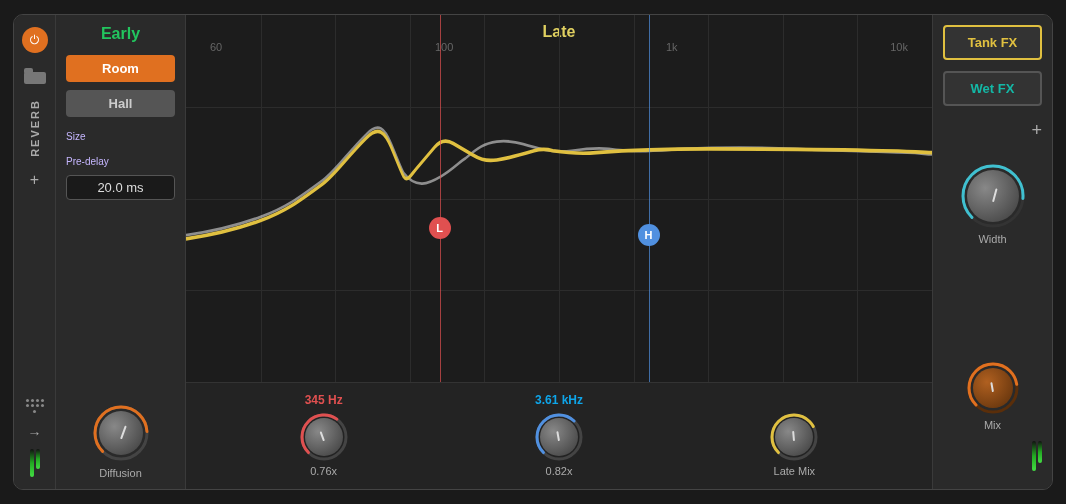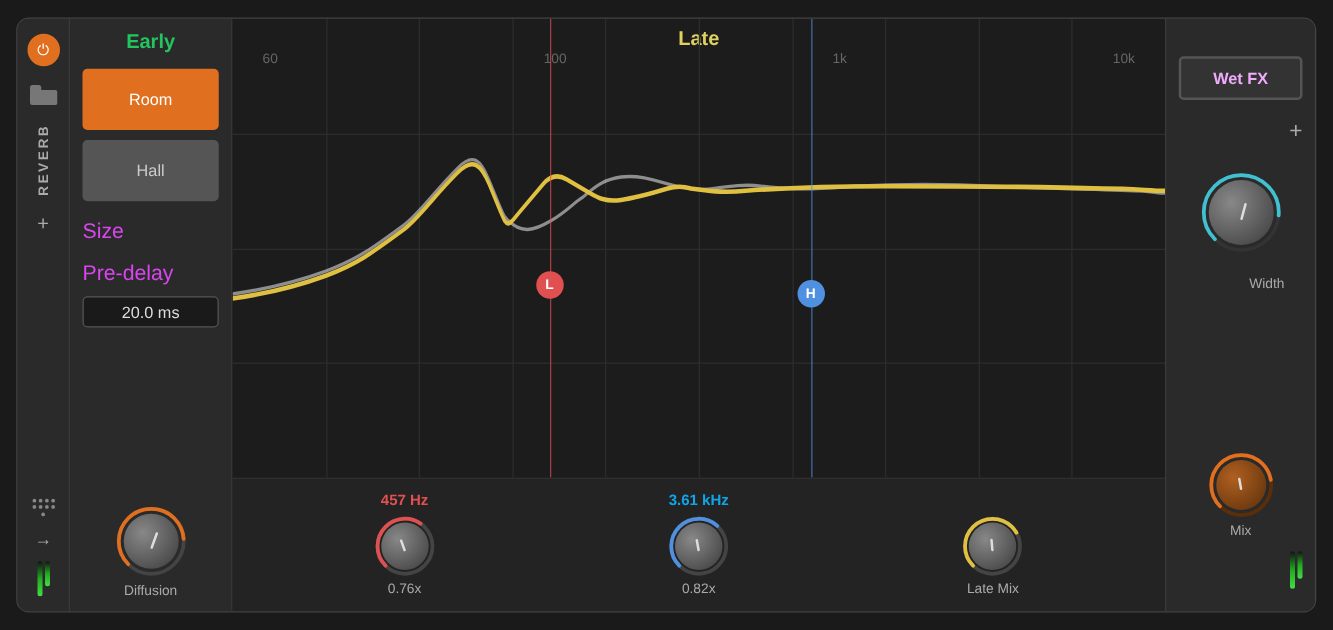--- a/index.html
+++ b/index.html
@@ -103,39 +103,39 @@
     .early-title {
       color: #22c55e;
       font-size: 16px;
       font-weight: bold;
       text-align: center;
       margin-bottom: 4px;
     }
 
     .mode-btn {
       width: 100%;
-      padding: 17px 0;
+      padding: 6px 0;
       border-radius: 4px;
       border: none;
       cursor: pointer;
       font-size: 13px;
-      font-weight: normal;
+      font-weight: bold;
     }
     .mode-btn.active {
       background: #e07020;
       color: #fff;
     }
     .mode-btn.inactive {
       background: #555;
       color: #ccc;
     }
 
     .param-label {
-      color: #d946ef;
-      font-size: 17px;
+      color: #c4b5fd;
+      font-size: 10px;
       margin-top: 6px;
     }
     .param-value {
       background: #1a1a1a;
       border: 1px solid #555;
       border-radius: 4px;
       color: #ddd;
       font-size: 13px;
       padding: 4px 8px;
       text-align: center;
@@ -271,26 +271,26 @@
       border: 2px solid #e0c040;
       background: #333;
       color: #e0c040;
       font-size: 13px;
       font-weight: bold;
       cursor: pointer;
       text-align: center;
     }
     .fx-btn.wet {
       border-color: #555;
-      color: #f0abfc;
-      margin-top: 20px;
+      color: #14b8a6;
+      margin-top: 1px;
     }
 
     .width-area {
-      display: flex; flex-direction: column; align-items: flex-end; gap: 16px; margin-top: 10px;
+      display: flex; flex-direction: column; align-items: center; gap: 2px; margin-top: 10px;
     }
     .mix-area {
       display: flex; flex-direction: column; align-items: center; gap: 4px; margin-top: auto;
     }
     .knob-label-text {
       color: #aaa;
       font-size: 11px;
     }
 
     
@@ -402,21 +402,21 @@
 
       <div class="filter-handle low" style="left:34%; top:58%;">L</div>
 
       <div class="filter-handle high" style="left:62%; top:60%;">H</div>
     </div>
 
     <div class="knobs-row">
 
 
       <div class="group-knob">
-        <div class="freq-indicator low">457 Hz</div>
+        <div class="freq-indicator low">345 Hz</div>
         <div style="width:52px; height:52px; position:relative;">
           <svg width="52" height="52" viewBox="0 0 52 52" style="position:absolute;top:0;left:0;">
             <circle cx="26" cy="26" r="22" fill="none" stroke="#444" stroke-width="3"></circle>
             <circle cx="26" cy="26" r="22" fill="none" stroke="#e05050" stroke-width="3" stroke-dasharray="65 73" stroke-linecap="round" stroke-dashoffset="0" transform="rotate(135 26 26)"></circle>
           </svg>
           <div style="position:absolute;top:50%;left:50%;transform:translate(-50%,-50%);width:38px;height:38px;border-radius:50%;background:radial-gradient(circle at 35% 35%, #888, #3a3a3a);display:flex;align-items:center;justify-content:center;">
             <div style="width:2px;height:10px;background:#ddd;border-radius:1px;transform:rotate(-20deg);transform-origin:bottom center;margin-bottom:2px;"></div>
           </div>
         </div>
         <div class="knob-label">0.76x</div>
@@ -447,20 +447,21 @@
             <div style="width:2px;height:10px;background:#ddd;border-radius:1px;transform:rotate(-5deg);transform-origin:bottom center;margin-bottom:2px;"></div>
           </div>
         </div>
         <div class="knob-label">Late Mix</div>
       </div>
 
     </div>
   </div>
 
   <div class="right-panel">
+    <button class="fx-btn">Tank FX</button>
     <button class="fx-btn wet">Wet FX</button>
 
     <div style="display:flex; justify-content:flex-end; width:100%; margin-top:4px;">
       <span style="color:#aaa; font-size:18px; cursor:pointer;">+</span>
     </div>
 
     <div class="width-area">
       <div style="width:70px; height:70px; position:relative;">
         <svg width="70" height="70" viewBox="0 0 70 70" style="position:absolute;top:0;left:0;">
           <circle cx="35" cy="35" r="30" fill="none" stroke="#333" stroke-width="3"></circle>

